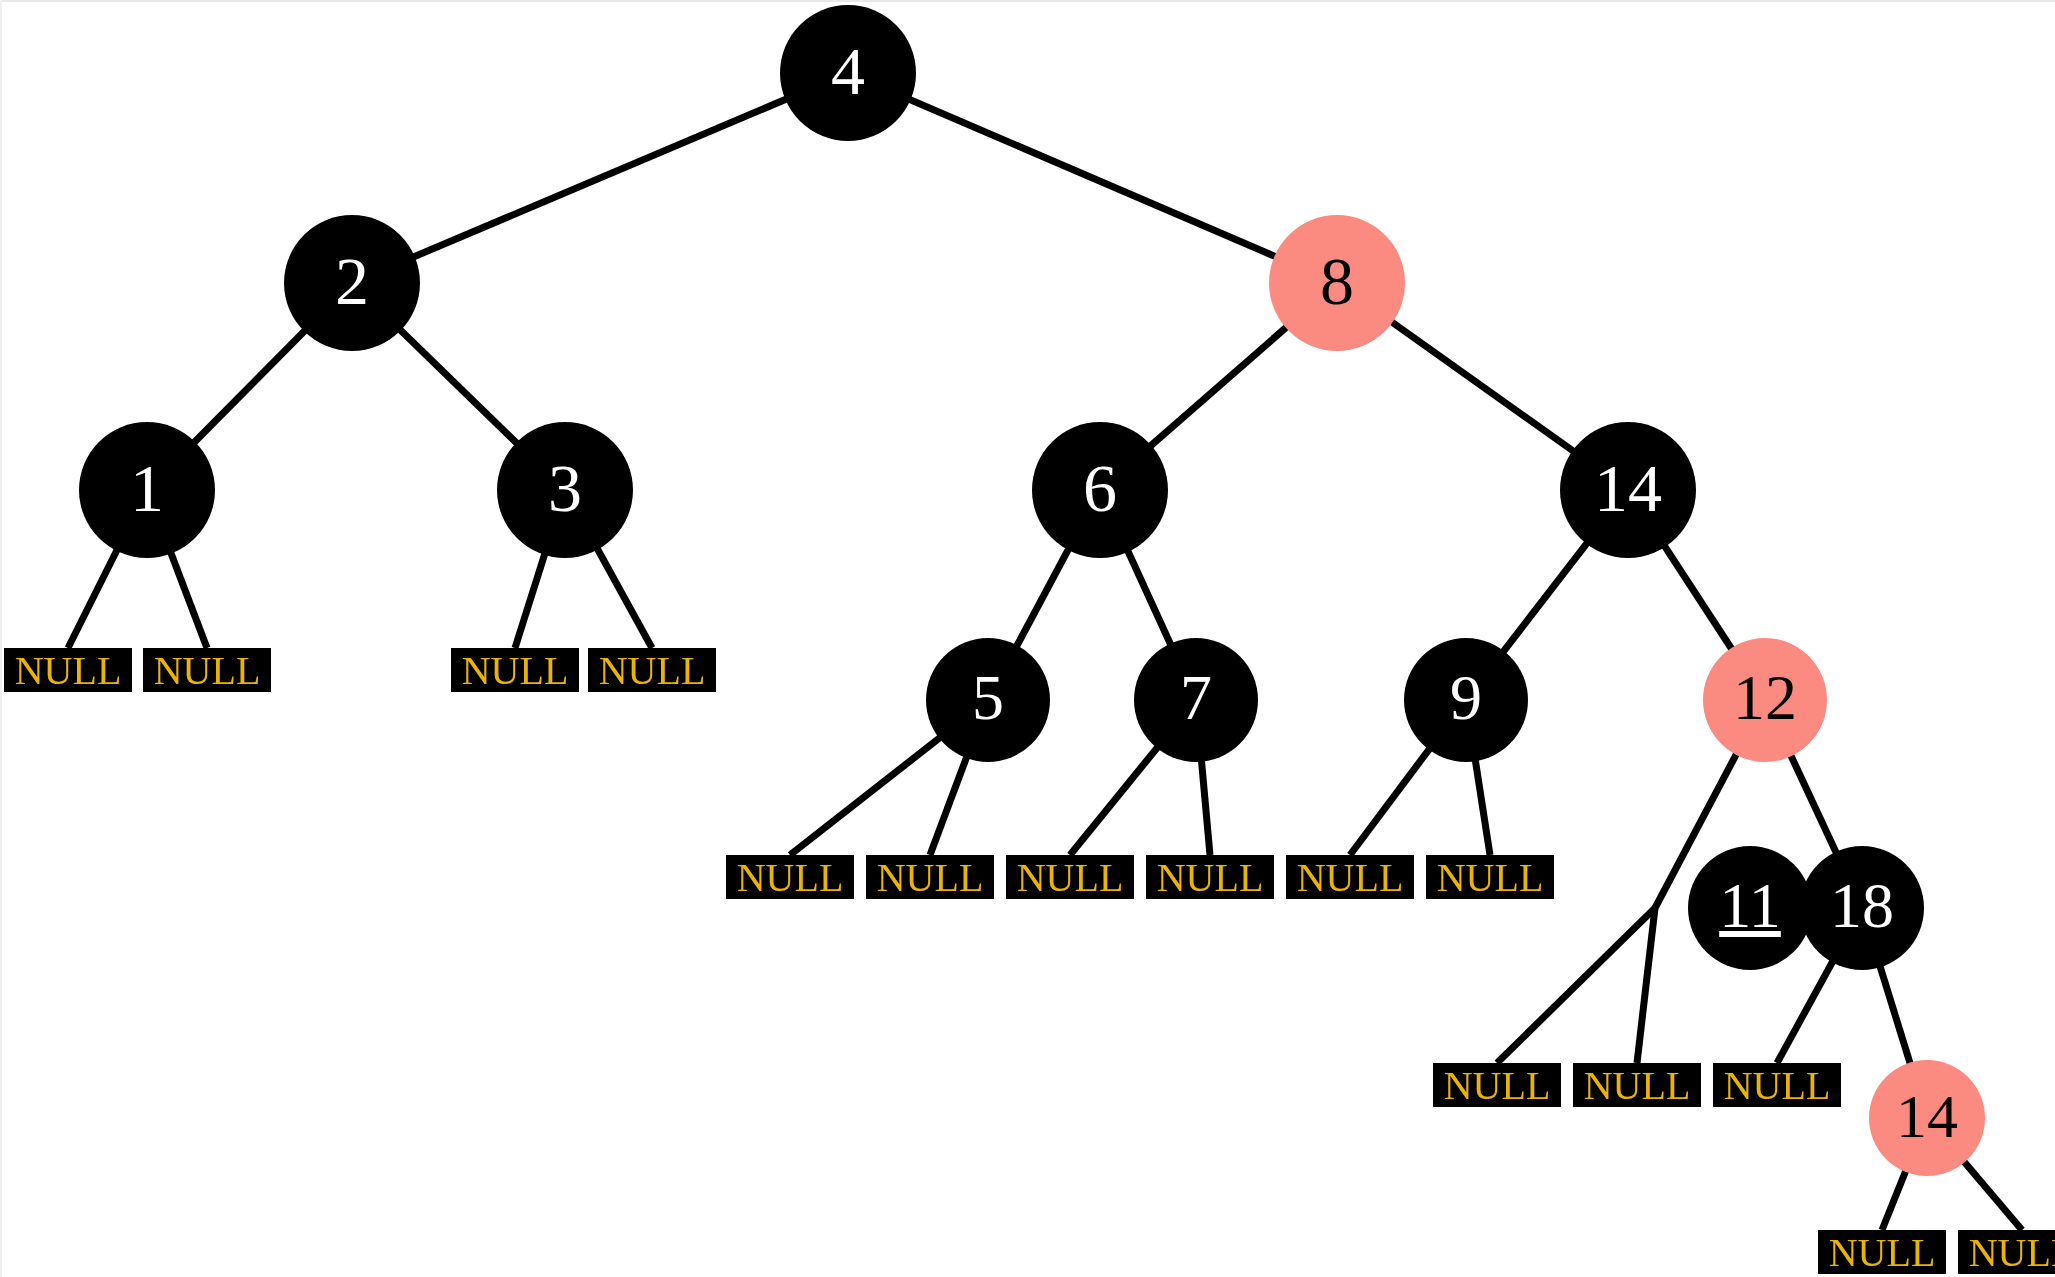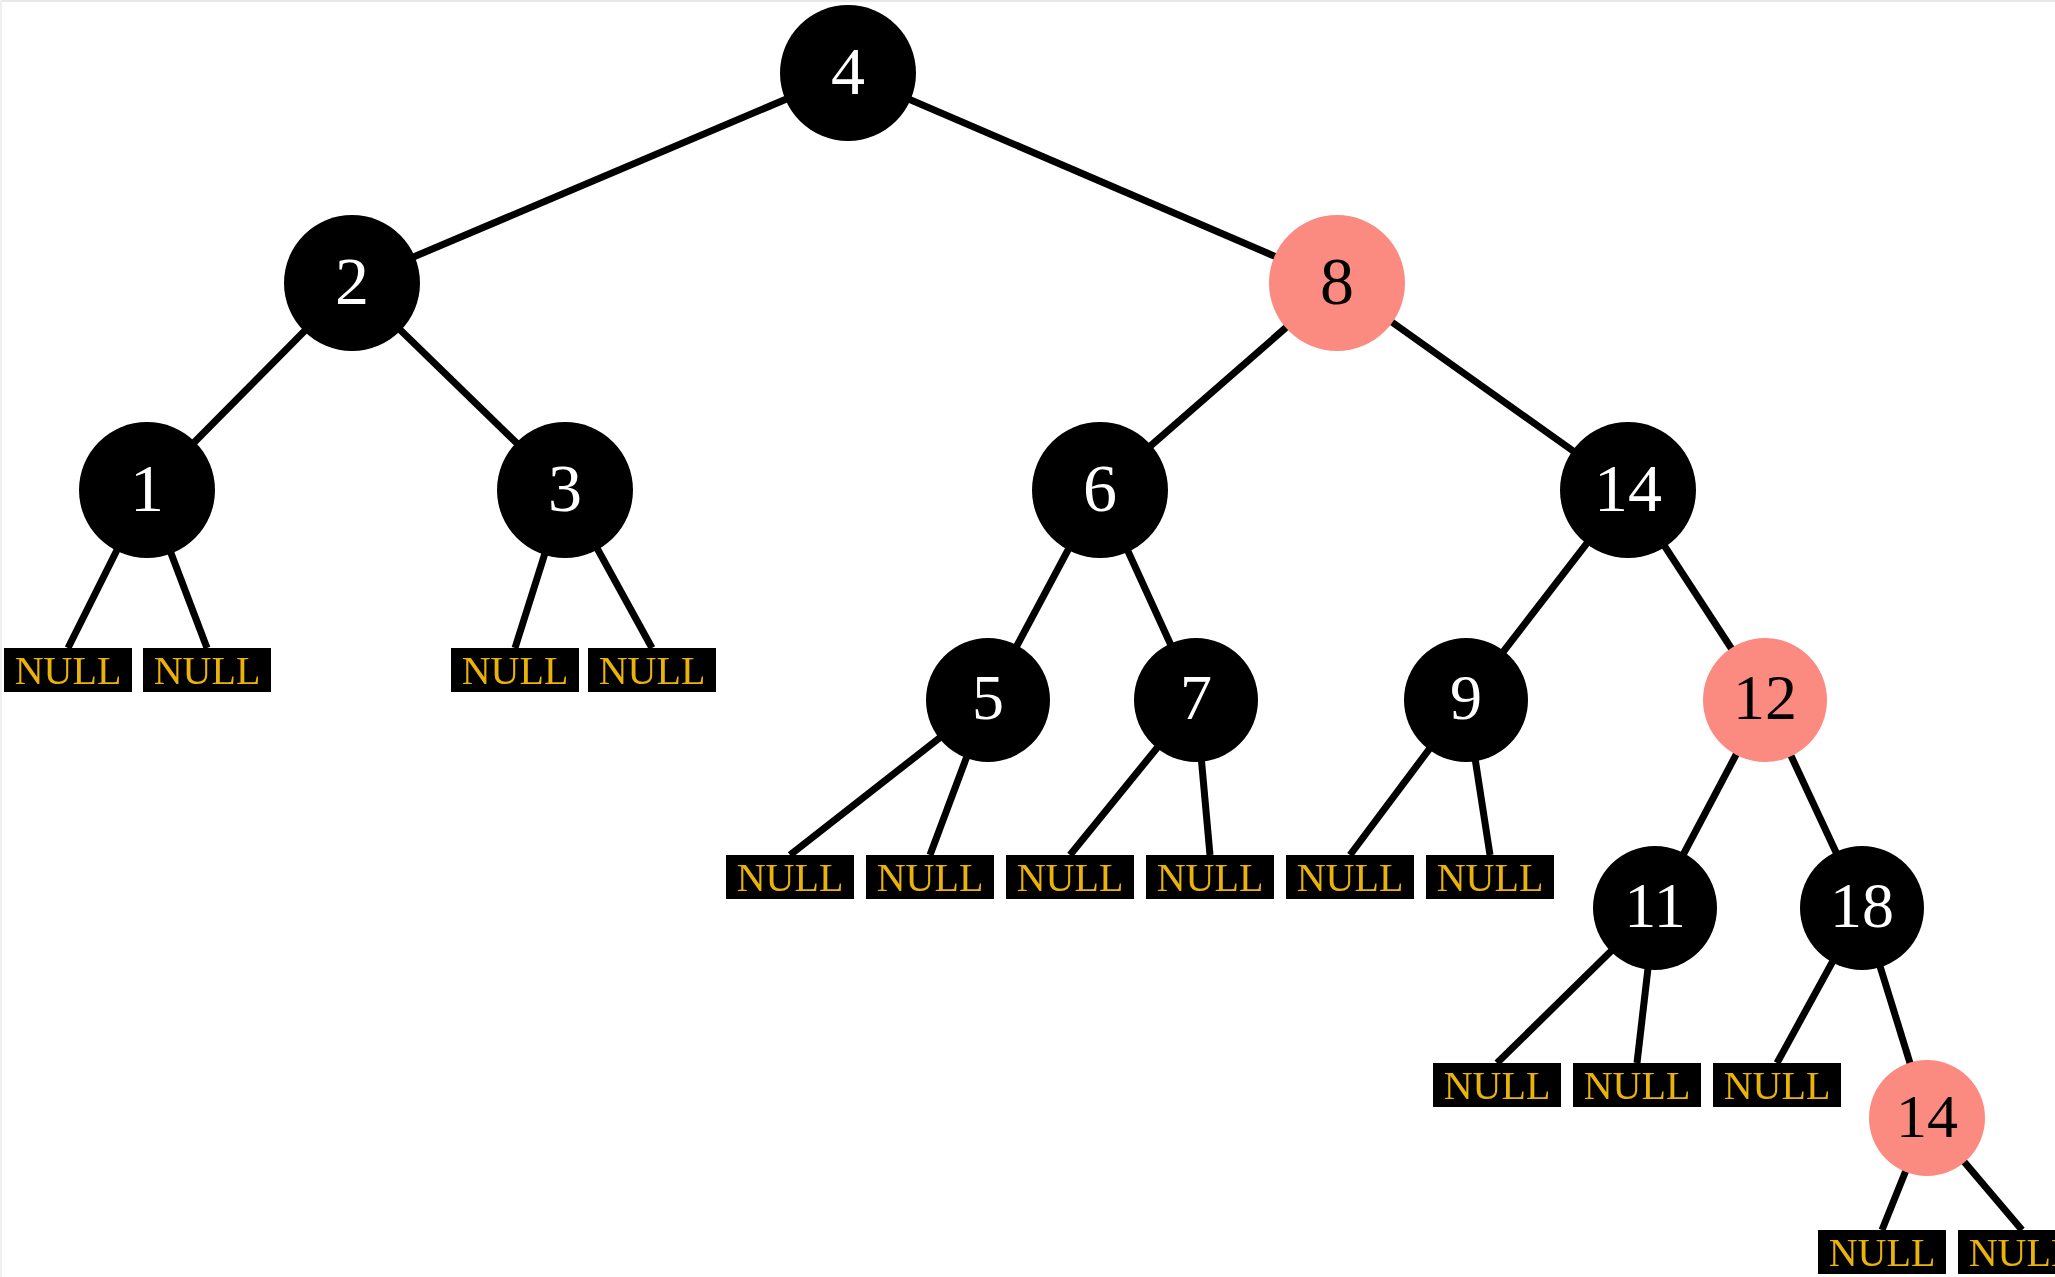--- a/index.html
+++ b/index.html
@@ -151,21 +151,21 @@
       </div>
       <div class="tree-node black" style="left: 1134px; top: 638px; width: 124px; height: 124px;">
         <span class="node-label" style="font-size: 64px;">7</span>
       </div>
       <div class="tree-node black" style="left: 1404px; top: 638px; width: 124px; height: 124px;">
         <span class="node-label" style="font-size: 64px;">9</span>
       </div>
       <div class="tree-node red" style="left: 1703px; top: 638px; width: 124px; height: 124px;">
         <span class="node-label" style="font-size: 64px;">12</span>
       </div>
-      <div class="tree-node black" style="left: 1593px; top: 846px; width: 124px; height: 124px;">
+      <div class="tree-node black" style="left: 1688px; top: 846px; width: 124px; height: 124px; text-decoration: underline;">
         <span class="node-label" style="font-size: 64px;">11</span>
       </div>
       <div class="tree-node black" style="left: 1800px; top: 846px; width: 124px; height: 124px;">
         <span class="node-label" style="font-size: 64px;">18</span>
       </div>
       <div class="tree-node red" style="left: 1869px; top: 1060px; width: 116px; height: 116px;">
         <span class="node-label" style="font-size: 62px;">14</span>
       </div>
       <div class="null-node" style="left: 4px; top: 648px; width: 128px; height: 44px;">
         <span class="null-label">NULL</span>

